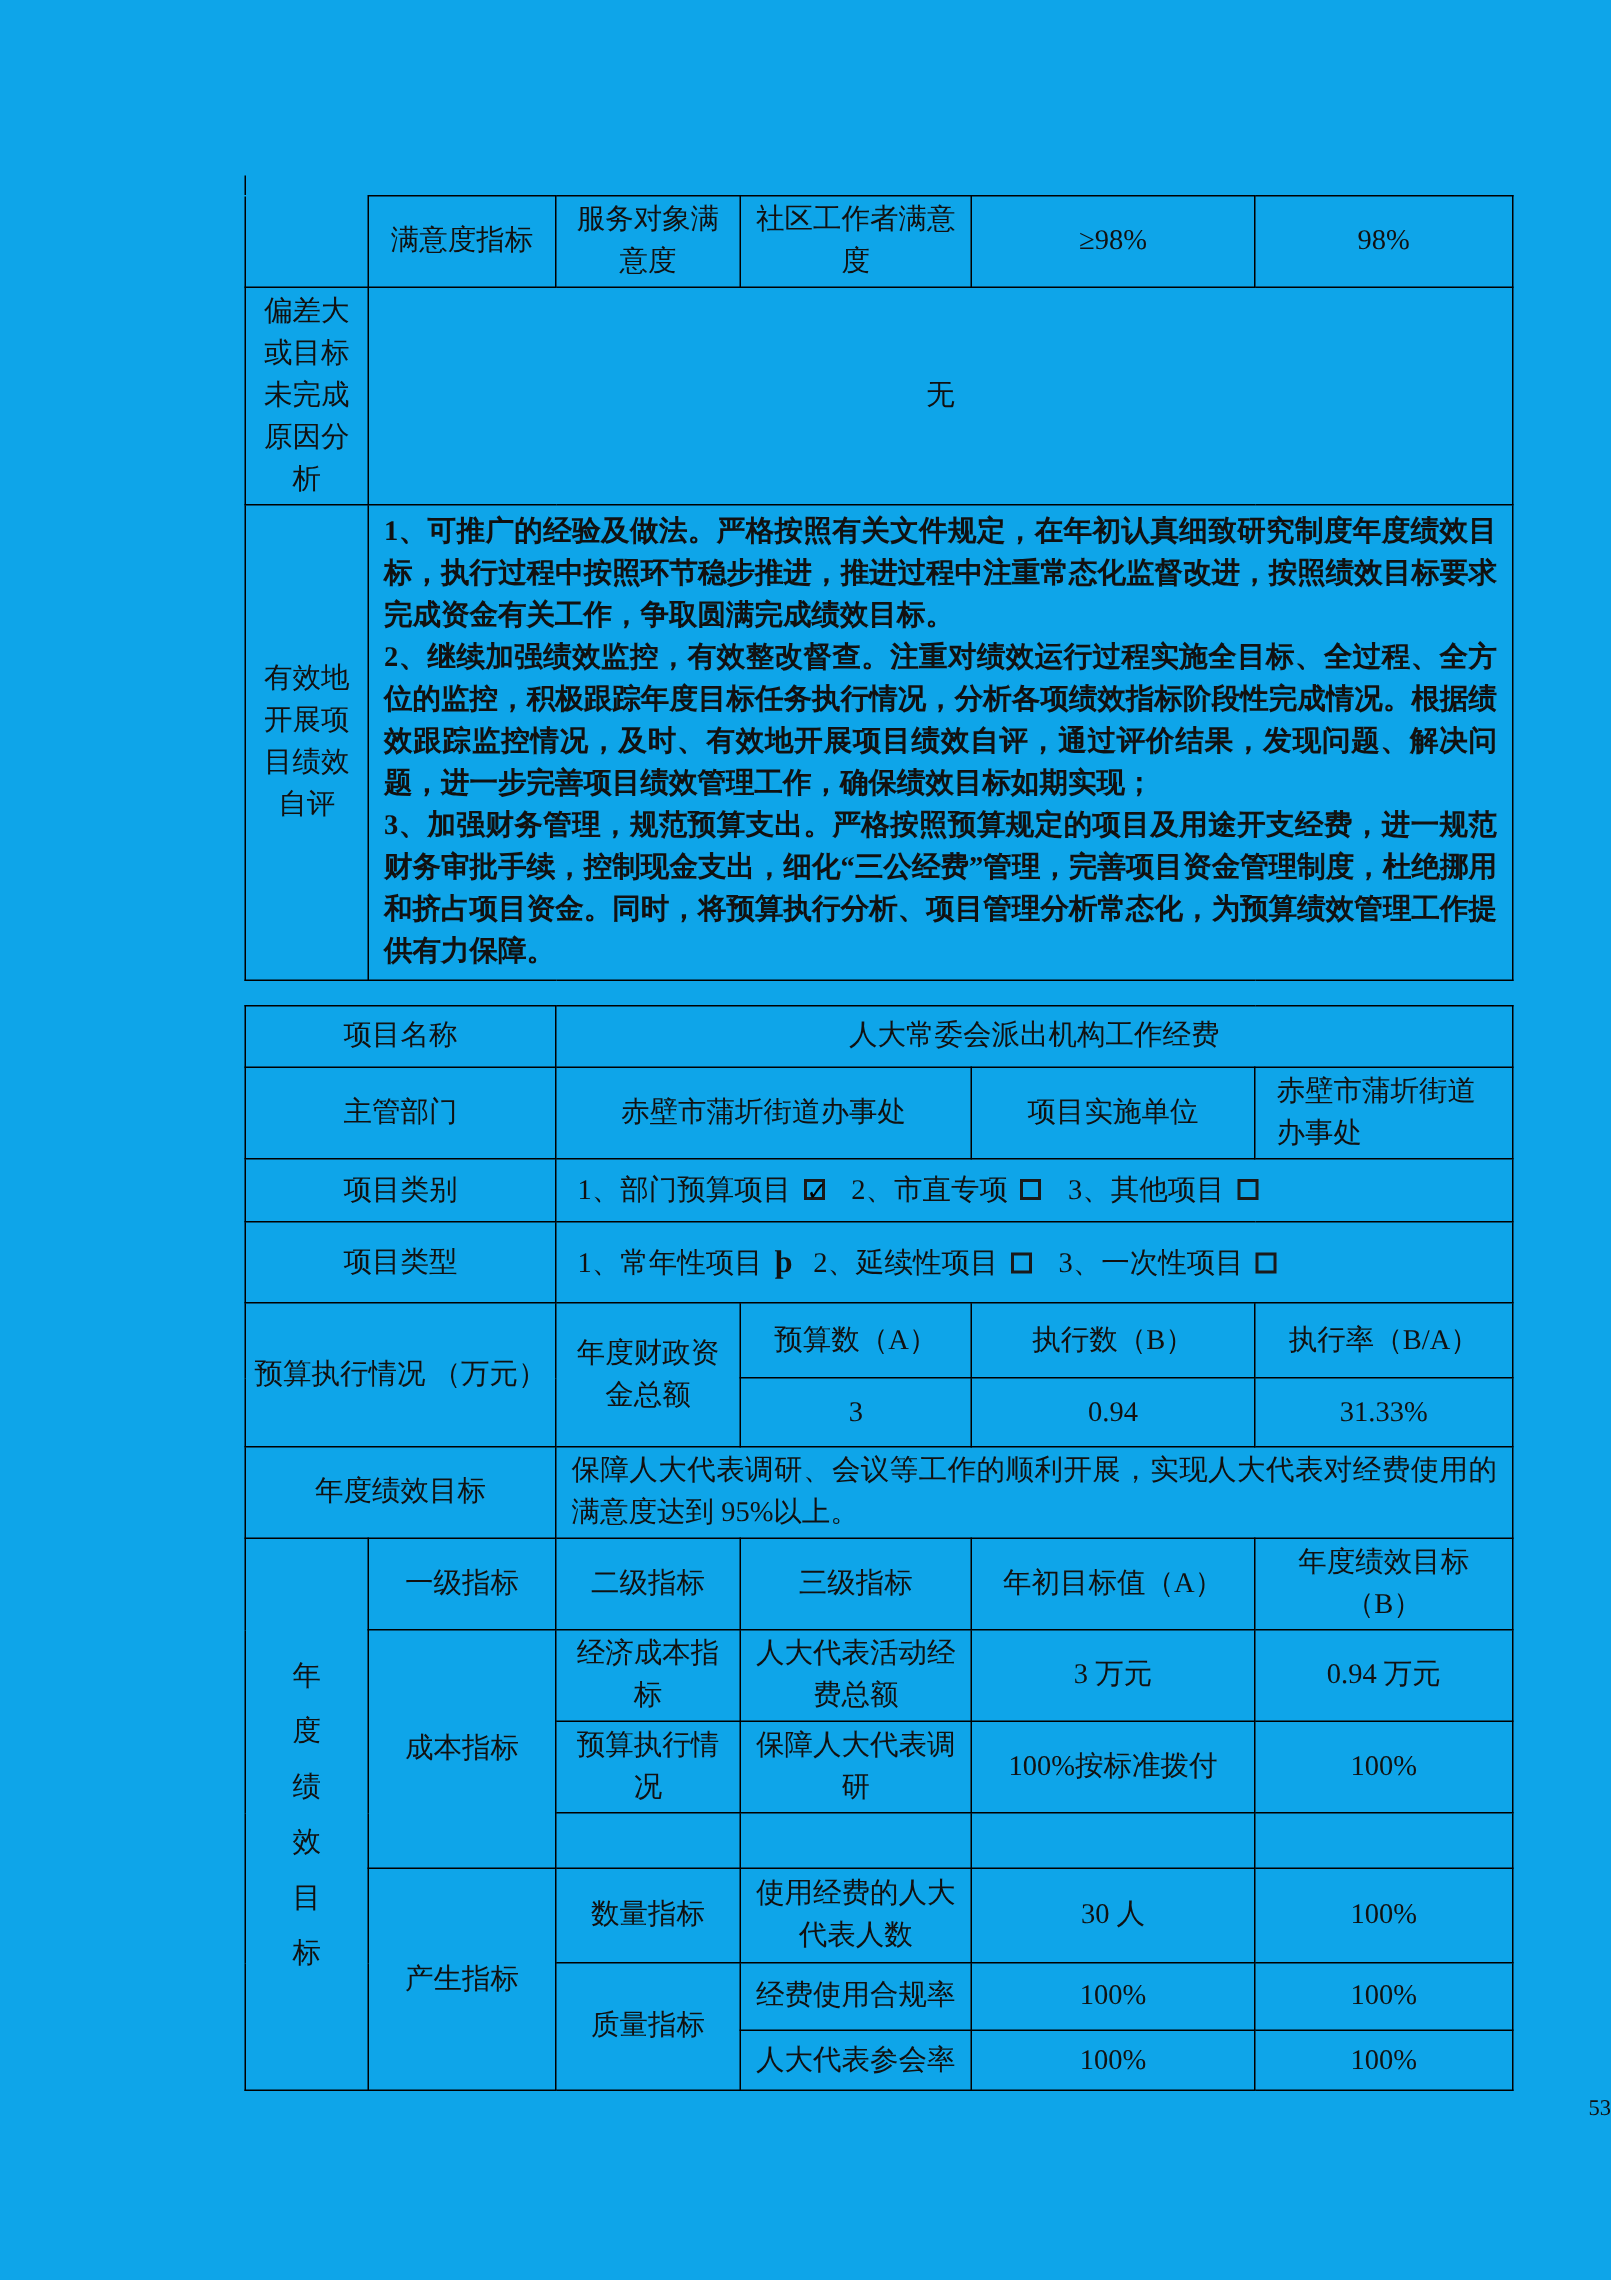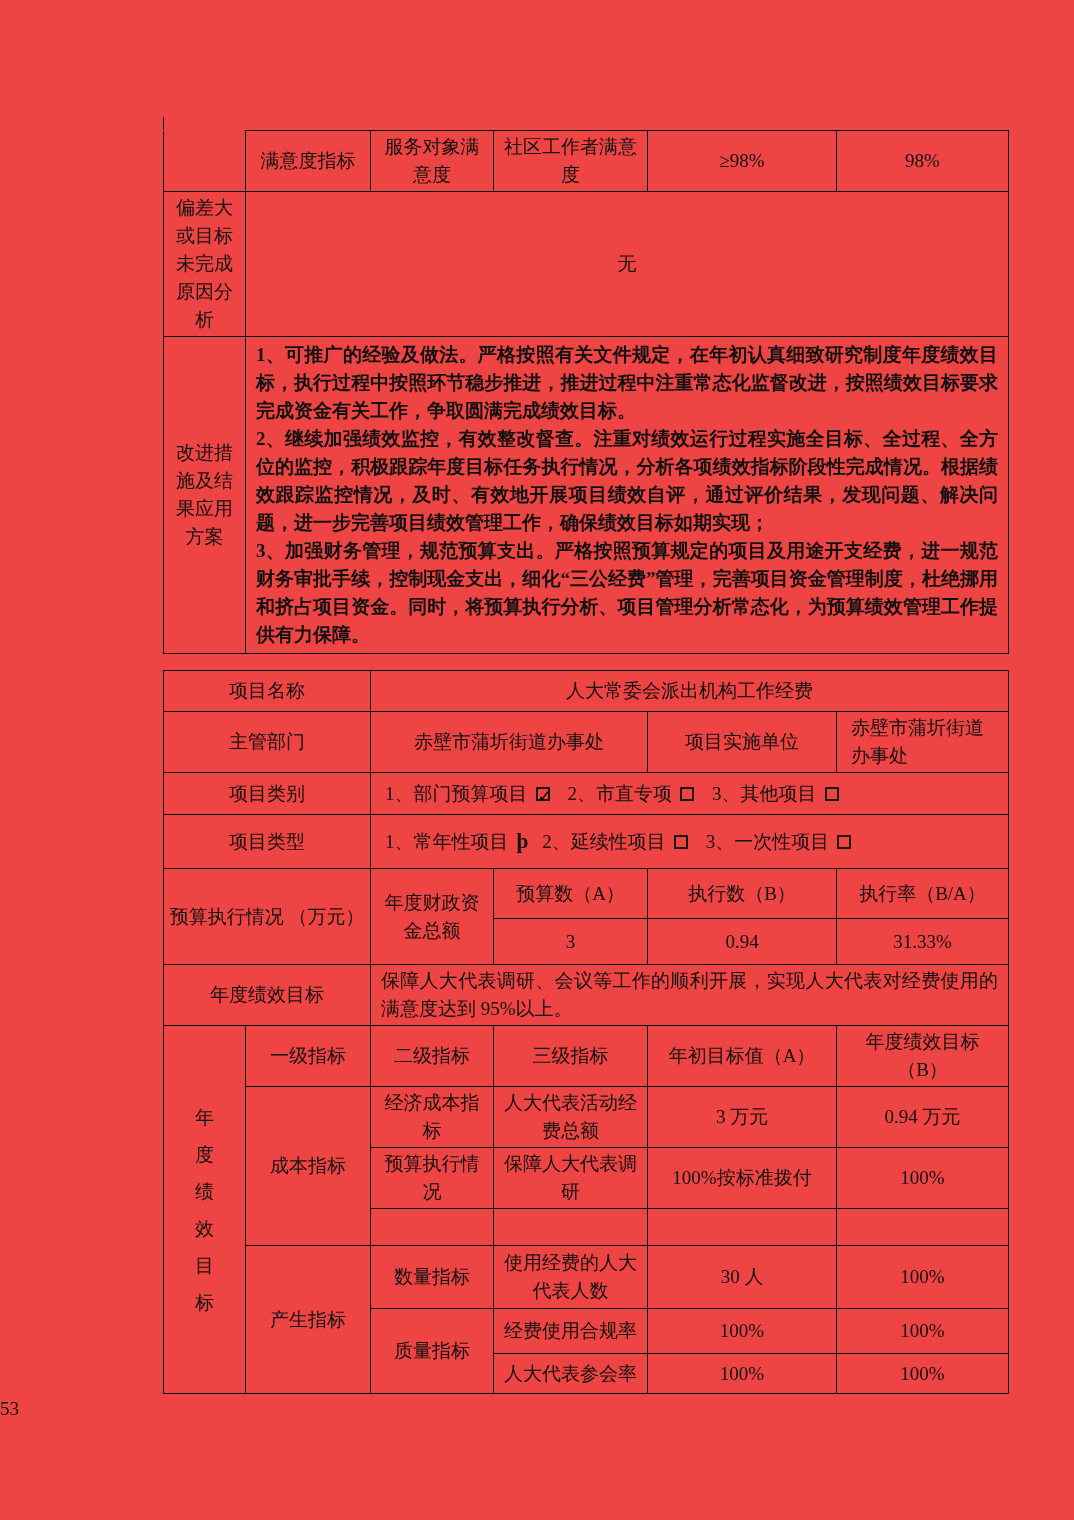--- a/index.html
+++ b/index.html
@@ -1,18 +1,18 @@
 <!DOCTYPE html>
 <html><head>
 <meta charset="utf-8">
 <style>
   * { box-sizing: border-box; }
   html,body { margin:0; padding:0; background:#ffffff; }
   .page {
-    position:relative; width:1074px; height:1520px; background:#ef4444;
+    position:relative; width:1074px; height:1520px; background:#0ea5e9;
     font-family:"Liberation Serif","DejaVu Serif",serif; color:#111;
     overflow:hidden;
   }
   table { border-collapse:collapse; table-layout:fixed; position:absolute; left:163px; }
   .t1 { top:130px; width:845px; }
   .t2 { top:670px; width:845px; }
   td {
     border:1px solid #000; text-align:center; vertical-align:middle;
     font-size:19px; line-height:28px; padding:2px 8px;
     word-break:break-all; overflow:hidden;
@@ -29,21 +29,21 @@
   .cbox {
     display:inline-block; width:14px; height:14px; border:2px solid #1a1a1a;
     vertical-align:-1px; position:relative; margin:0 18px 0 8px;
   }
   .cbox.checked-box::after {
     content:"\2713"; position:absolute; left:0; top:-7px;
     font-size:17px; font-weight:bold; font-family:"DejaVu Sans",sans-serif; color:#000;
   }
   .thorn { font-weight:bold; font-size:21px; margin:0 14px 0 8px; }
   .stub { position:absolute; left:163px; top:117px; width:1px; height:13px; background:#000; }
-  .pagenum { position:absolute; top:1398px; left:0; width:100%; text-align:left; font-size:19px; }
+  .pagenum { position:absolute; top:1398px; left:0; width:100%; text-align:right; font-size:15px; }
 </style>
 </head>
 <body>
 
 <div class="page">
 
   <div class="stub"></div>
 
   <table class="t1">
     <colgroup>
@@ -61,21 +61,21 @@
       <td>服务对象满意度</td>
       <td>社区工作者满意度</td>
       <td>≥98%</td>
       <td>98%</td>
     </tr>
     <tr style="height:143px">
       <td class="lbl">偏差大或目标未完成原因分析</td>
       <td colspan="5">无</td>
     </tr>
     <tr style="height:282px">
-      <td class="lbl">改进措施及结果应用方案</td>
+      <td class="lbl">有效地开展项目绩效自评</td>
       <td colspan="5" class="para">
         <div>1、可推广的经验及做法。严格按照有关文件规定，在年初认真细致研究制度年度绩效目标，执行过程中按照环节稳步推进，推进过程中注重常态化监督改进，按照绩效目标要求完成资金有关工作，争取圆满完成绩效目标。</div>
         <div>2、继续加强绩效监控，有效整改督查。注重对绩效运行过程实施全目标、全过程、全方位的监控，积极跟踪年度目标任务执行情况，分析各项绩效指标阶段性完成情况。根据绩效跟踪监控情况，及时、有效地开展项目绩效自评，通过评价结果，发现问题、解决问题，进一步完善项目绩效管理工作，确保绩效目标如期实现；</div>
         <div>3、加强财务管理，规范预算支出。严格按照预算规定的项目及用途开支经费，进一规范财务审批手续，控制现金支出，细化“三公经费”管理，完善项目资金管理制度，杜绝挪用和挤占项目资金。同时，将预算执行分析、项目管理分析常态化，为预算绩效管理工作提供有力保障。</div>
       </td>
     </tr>
   </tbody>
     </table>
 
   <table class="t2">

